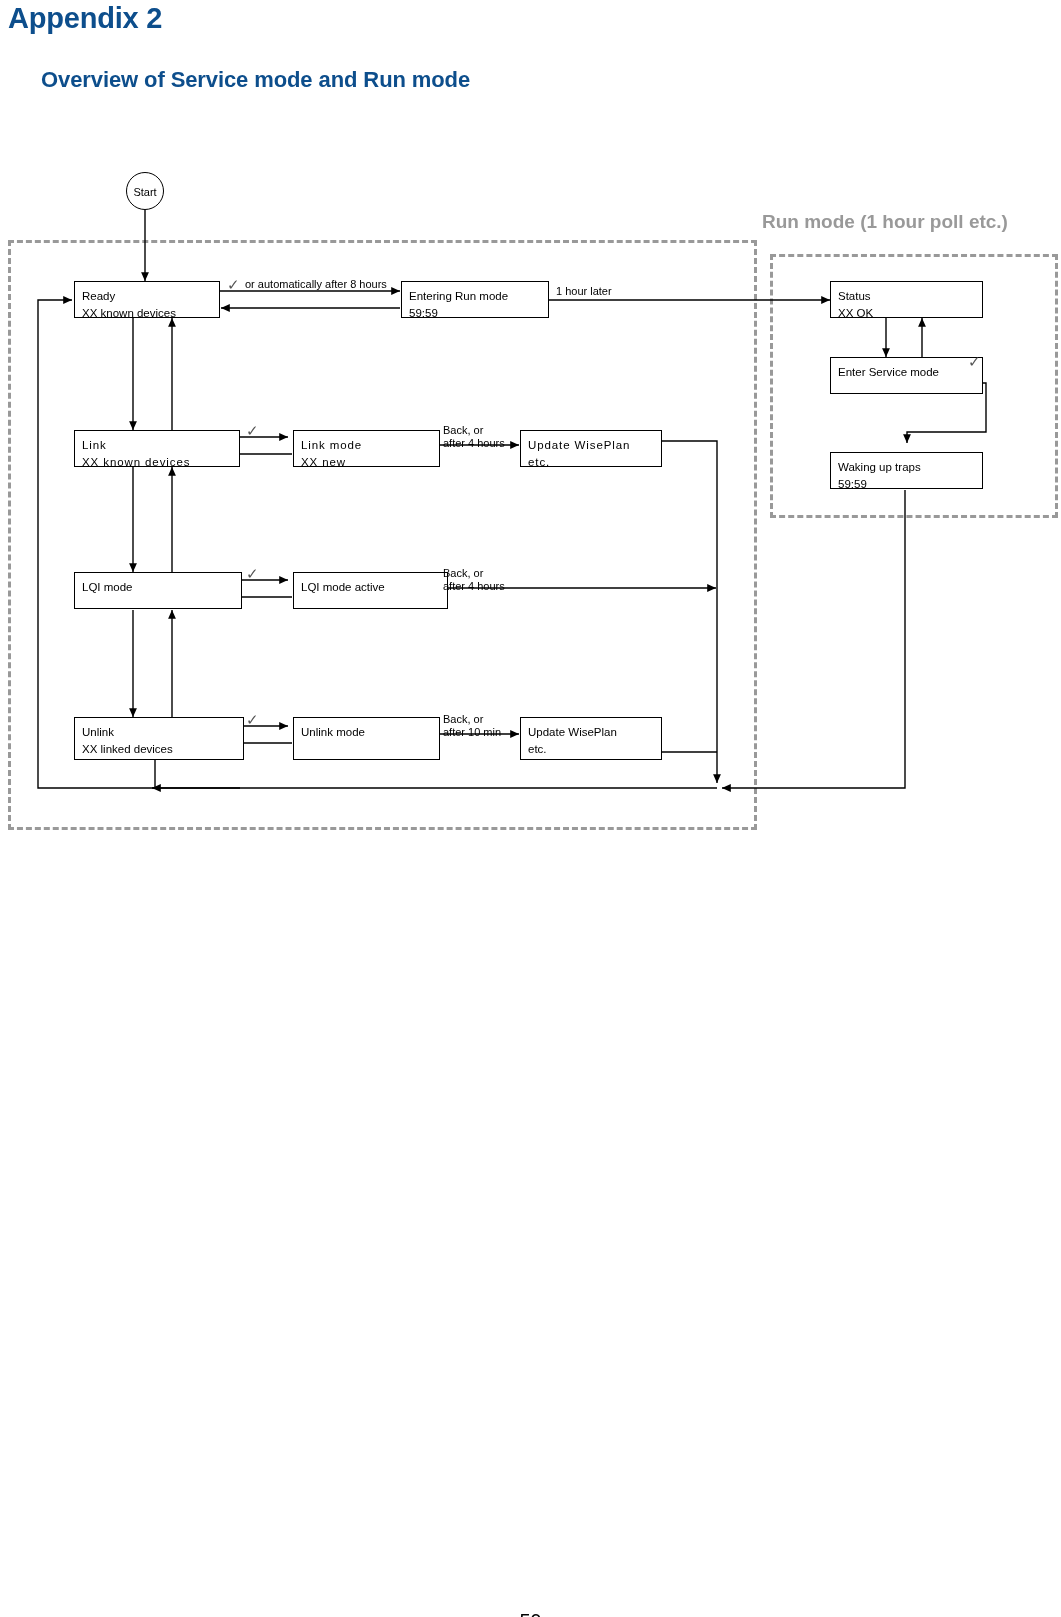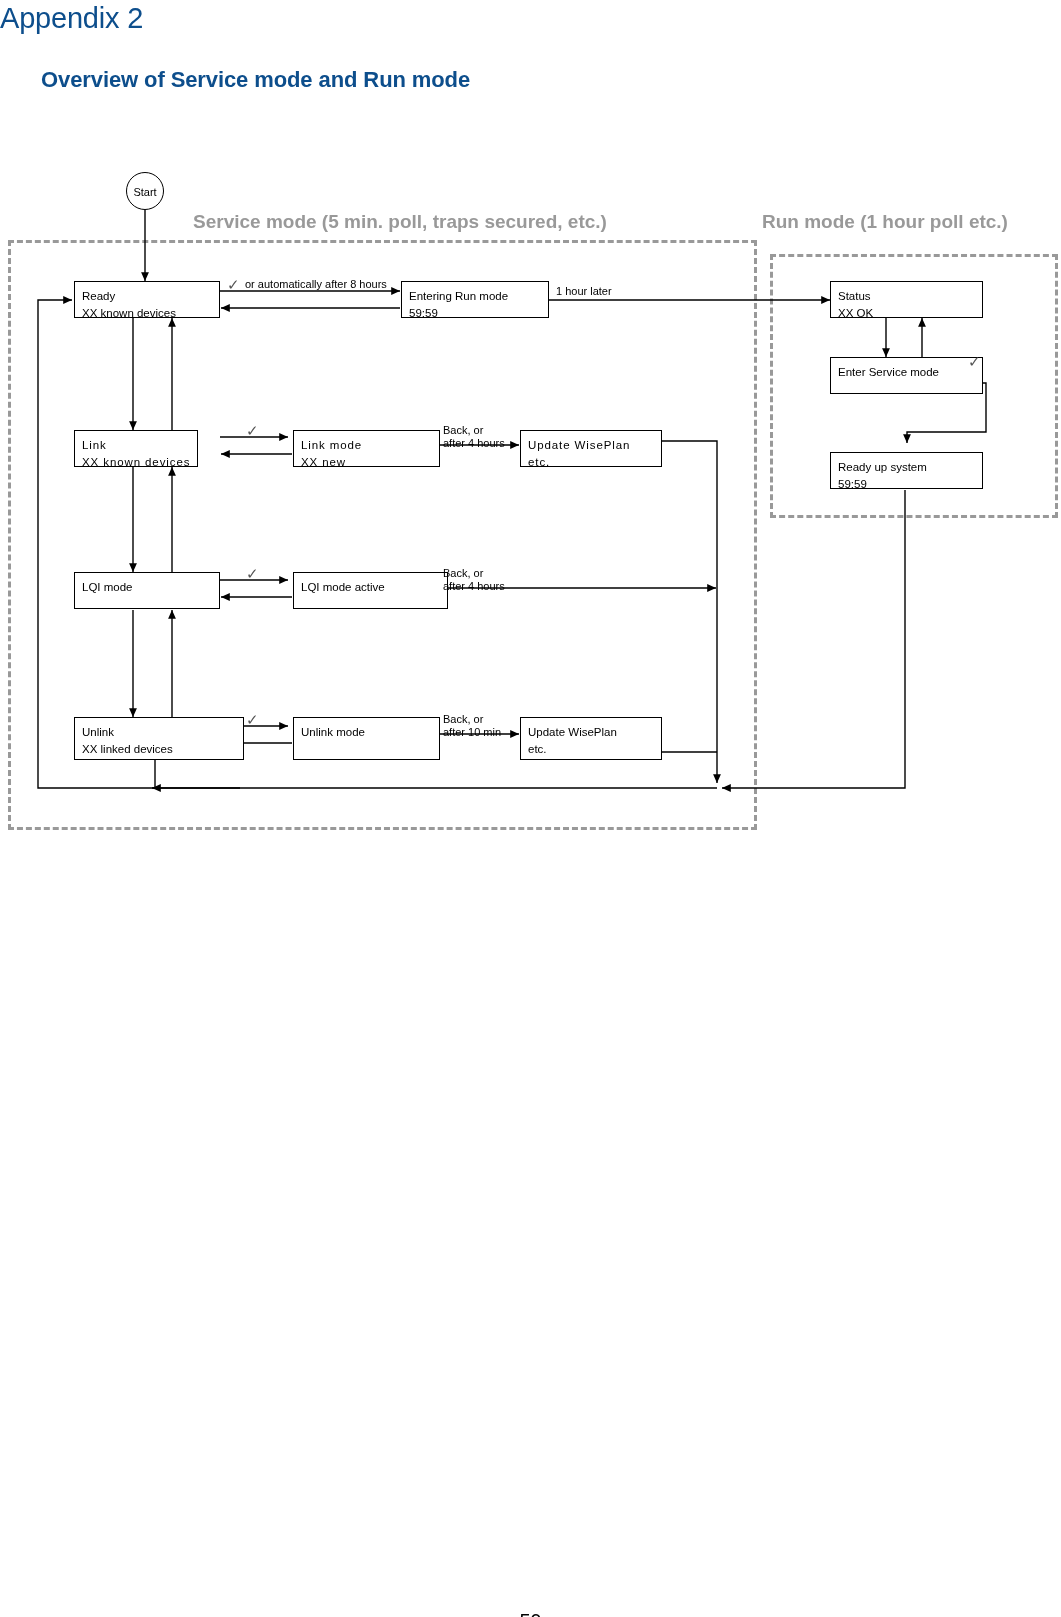--- a/index.html
+++ b/index.html
@@ -13,23 +13,24 @@
     position: relative;
     font-family: "Liberation Sans", sans-serif;
     color: #000;
     overflow: hidden;
   }
   .page-title {
     position: absolute;
     left: 0px;
     top: 2px;
     font-size: 29px;
-    font-weight: normal;
+    font-weight: bold;
     color: #0d4e8c;
     letter-spacing: -0.2px;
+    padding-left: 8px;
   }
   .page-subtitle {
     position: absolute;
     left: 33px;
     top: 67px;
     font-size: 22px;
     font-weight: bold;
     color: #0d4e8c;
     letter-spacing: -0.1px;
     margin-left: 8px;
@@ -127,21 +128,20 @@
 <body>
 
 <div class="page-title">Appendix 2</div>
 <div class="page-subtitle">Overview of Service mode and Run mode</div>
 
 <div id="diagram">
 
   <div class="region-box" id="region-service"></div>
   <div class="region-box" id="region-run"></div>
 
-  <div class="region-label" id="label-service">Service mode (5 min. poll, traps secured, etc.)</div>
   <div class="region-label" id="label-run">Run mode (1 hour poll etc.)</div>
 
   <svg width="1061" height="860" style="position:absolute;left:0;top:0;">
     <defs>
       <marker id="ah" viewBox="0 0 10 10" refX="9" refY="5" markerWidth="7" markerHeight="7" orient="auto-start-reverse">
         <path d="M 0 1 L 9 5 L 0 9 z" fill="#000"></path>
       </marker>
     </defs>
     <g stroke="#000" stroke-width="1.4" fill="none">
 
@@ -203,36 +203,36 @@
   <div class="node" style="left:74px;  top:281px; width:146px; height:37px;">
     <span>Ready</span>
     <span class="l2">XX known devices</span>
   </div>
 
   <div class="node" style="left:401px; top:281px; width:148px; height:37px;">
     <span>Entering Run mode</span>
     <span class="l2">59:59</span>
   </div>
 
-  <div class="node wide-ls" style="left:74px; top:430px; width:124px; height:37px;">
+  <div class="node wide-ls" style="left:74px; top:430px; width:166px; height:37px;">
     <span>Link</span>
     <span class="l2">XX known  devices</span>
   </div>
 
   <div class="node wide-ls" style="left:293px; top:430px; width:147px; height:37px;">
     <span>Link mode</span>
     <span class="l2">XX new</span>
   </div>
 
   <div class="node wide-ls" style="left:520px; top:430px; width:142px; height:37px;">
     <span>Update WisePlan</span>
     <span class="l2">etc.</span>
   </div>
 
-  <div class="node" style="left:74px; top:572px; width:146px; height:37px;">
+  <div class="node" style="left:74px; top:572px; width:168px; height:37px;">
     <span>LQI mode</span>
     <span class="l2"></span>
   </div>
 
   <div class="node" style="left:293px; top:572px; width:155px; height:37px;">
     <span>LQI mode active</span>
     <span class="l2"></span>
   </div>
 
   <div class="node" style="left:74px; top:717px; width:170px; height:43px;">
@@ -254,21 +254,21 @@
     <span>Status</span>
     <span class="l2">XX OK</span>
   </div>
 
   <div class="node" style="left:830px; top:357px; width:153px; height:37px;">
     <span>Enter Service mode</span>
     <span class="l2"></span>
   </div>
 
   <div class="node" style="left:830px; top:452px; width:153px; height:37px;">
-    <span>Ready up system</span>
+    <span>Waking up traps</span>
     <span class="l2">59:59</span>
   </div>
 
   <div class="edge-label" style="left:245px; top:278px;">or automatically after 8 hours</div>
   <div class="edge-label" style="left:556px; top:285px;">1 hour later</div>
   <div class="edge-label" style="left:443px; top:424px;">Back, or
 after 4 hours</div>
   <div class="edge-label" style="left:443px; top:567px;">Back, or
 after 4 hours</div>
   <div class="edge-label" style="left:443px; top:713px;">Back, or

